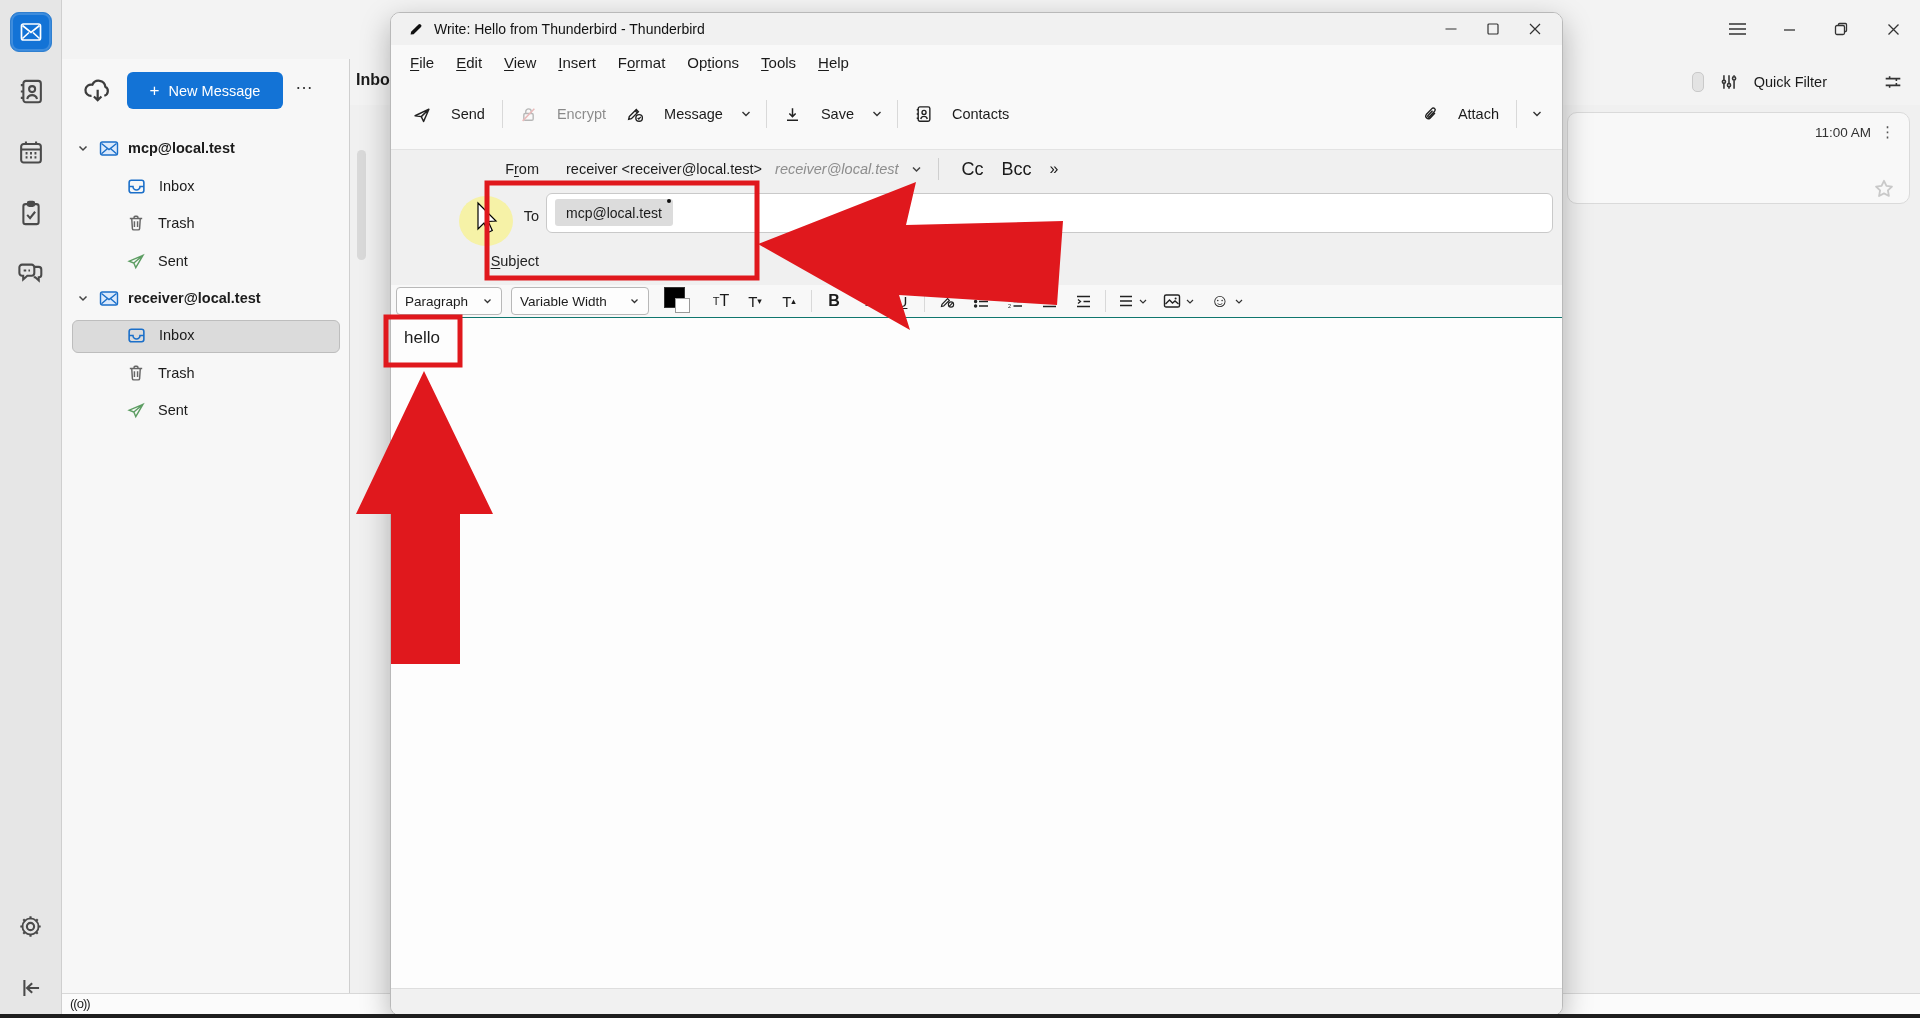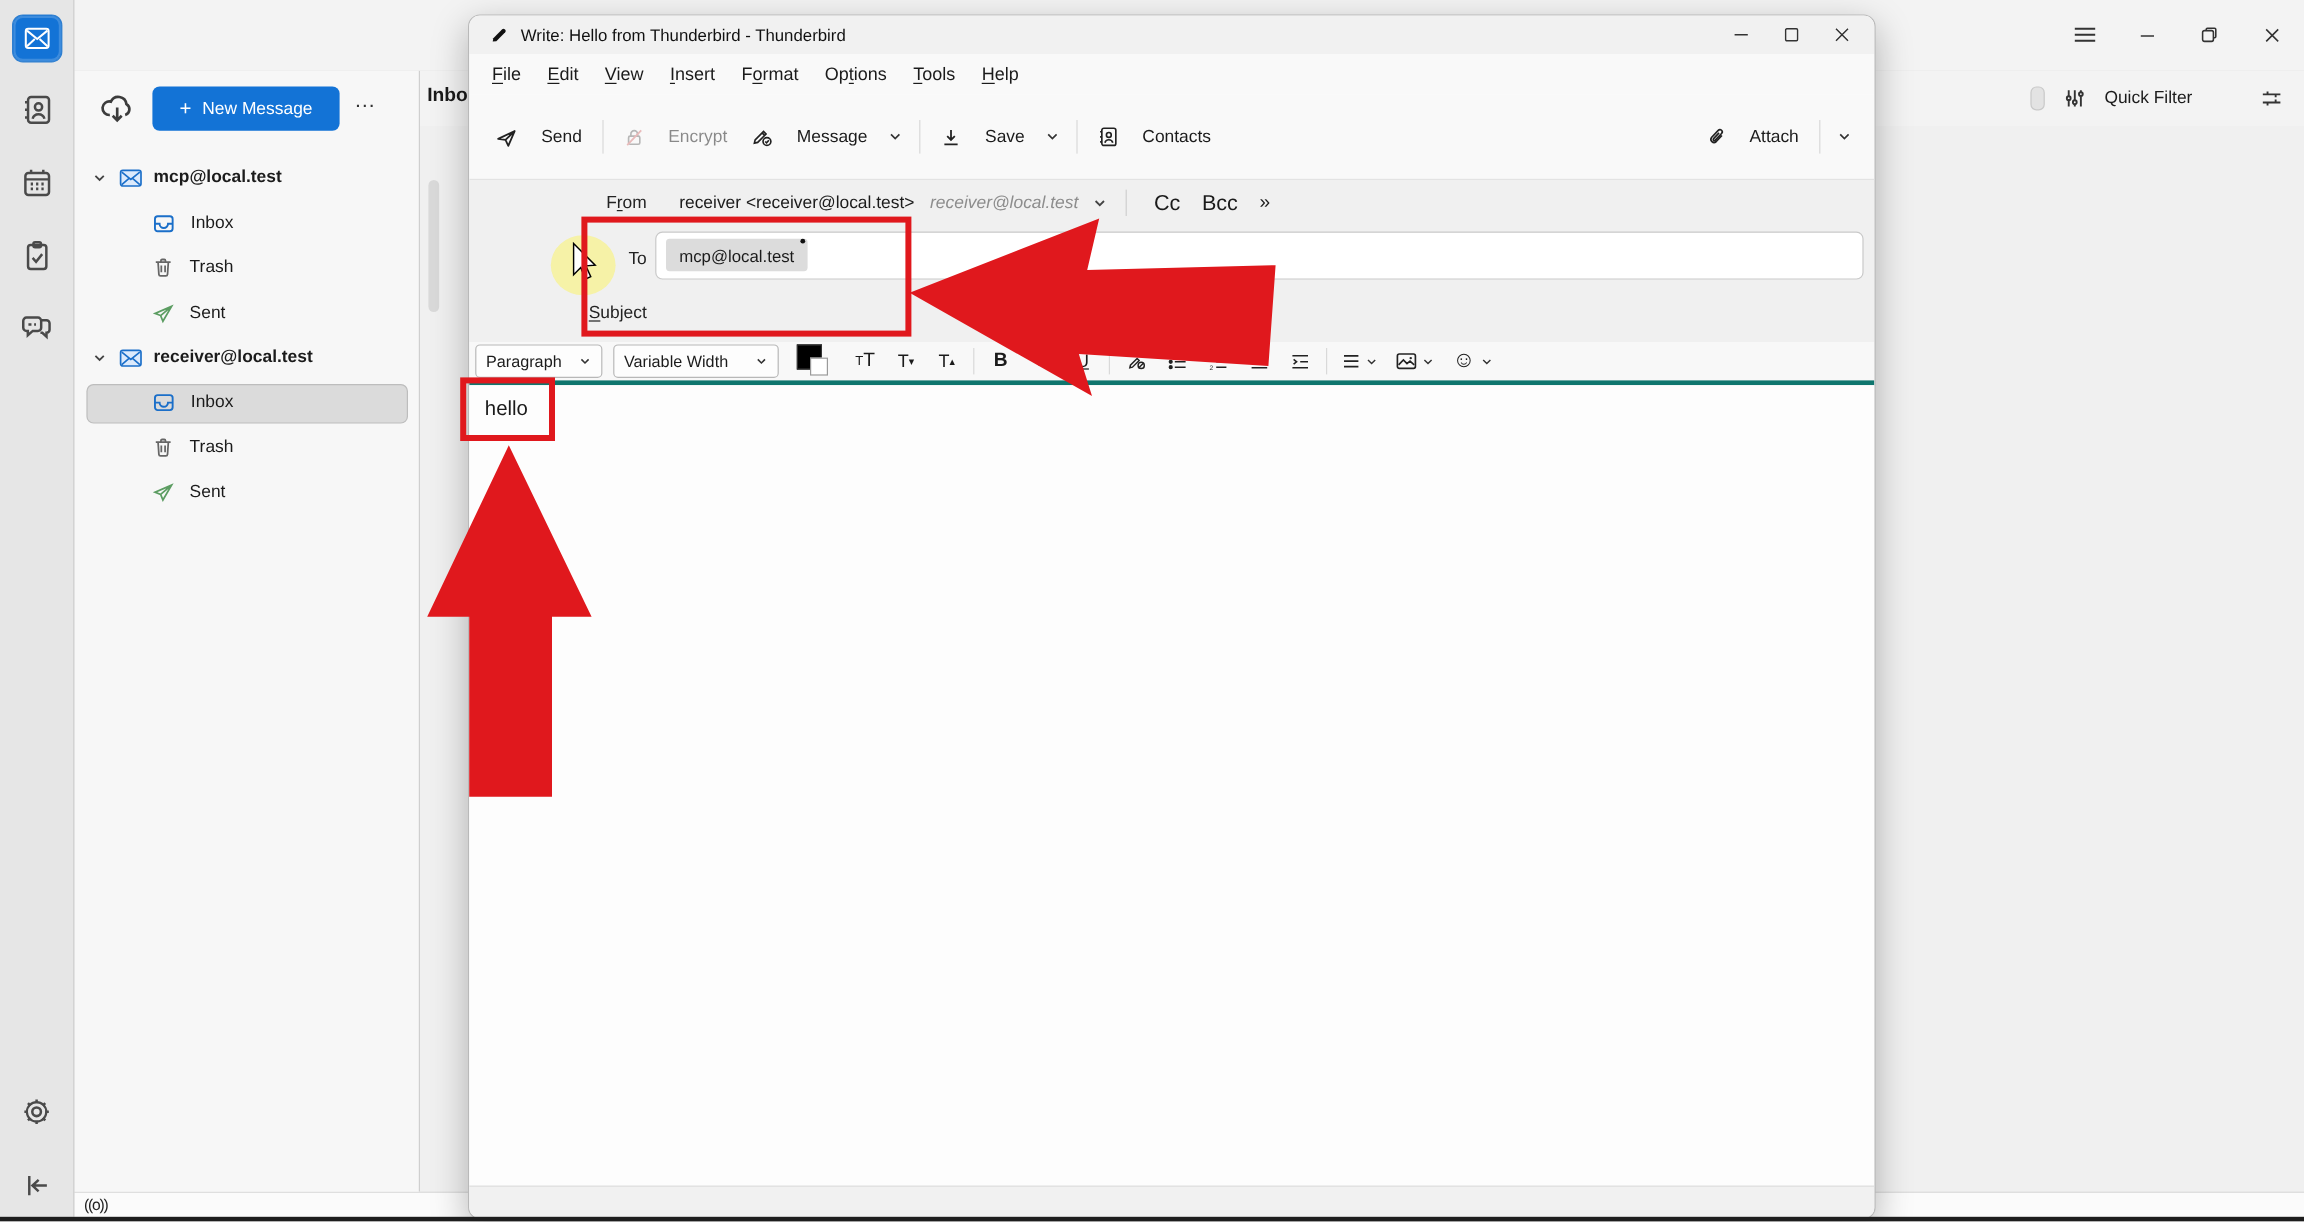--- a/index.html
+++ b/index.html
@@ -61,21 +61,21 @@
 
   .c-headers{height:135px;background:#f0f0f0;position:relative;flex:none}
   .hlabel{position:absolute;left:0;width:148px;text-align:right;font-size:14.5px;color:#222}
   .hdr-from{position:absolute;left:175px;top:6px;height:26px;display:flex;align-items:center}
   .from-acct{font-style:italic;color:#8d8d8d;margin-left:13px}
   .hbtn{padding:5px 9px;border-radius:4px;font-size:18px}
   .field{position:absolute;left:155px;width:1005px;background:#fff;border:1px solid #c9c9c9;border-radius:6px}
   .pill{height:27px;margin:5px 0 0 8px;display:inline-flex;align-items:center;padding:0 11px;background:#dcdcdc;border-radius:3px;font-size:14px}
   .caret-dot{position:absolute;left:120px;top:5px;width:4px;height:4px;border-radius:50%;background:#111}
 
-  .c-fmtbar{height:32px;background:#f8f8f8;border-bottom:4px solid #0f766e;display:flex;align-items:center;padding-left:5px;flex:none}
+  .c-fmtbar{height:32px;background:#f8f8f8;border-bottom:1px solid #0f766e;display:flex;align-items:center;padding-left:5px;flex:none}
   .select{height:26px;border:1px solid #b8b8b8;border-radius:4px;background:#fdfdfd;display:flex;align-items:center;
           justify-content:space-between;padding:0 8px;font-size:13.5px;margin-right:9px}
   .fbtn{min-width:30px;height:26px;display:flex;align-items:center;justify-content:center;font-size:15px;margin:0 2px}
   .fsep{width:1px;height:22px;background:#d9d9d9;margin:0 5px}
   .swatch{position:relative;width:32px;height:28px;margin:0 8px 0 6px}
   .swk{position:absolute;left:0;top:0;width:19px;height:19px;background:#000;border:1px solid #333}
   .sww{position:absolute;left:11px;top:11px;width:13px;height:13px;background:#fff;border:1px solid #9a9a9a}
 
   .c-body{flex:1;background:#fdfdfd;padding:10px 0 0 13px;font-size:17px}
   .c-status{height:26px;background:#f1f1f1;border-top:1px solid #dedede;flex:none}
@@ -298,20 +298,29 @@
     <span style="width:24px"></span>
     <span>
       <svg width="20" height="18" viewBox="0 0 17 16" fill="none" stroke="#333" stroke-width="1.4">
         <path d="M2 5h13M2 11h13M5.5 5V2.8M11.5 5v2.2M5.5 11v2.2M11.5 11V8.8"></path>
         </svg>
     </span>
   </div>
 </div>
 <div class="msg-area">
   <div class="msg-sliver"></div>
+  <div class="msg-card">
+    <span class="msg-time">11:00 AM</span>
+    <span class="msg-dots">⋮</span>
+    <span class="msg-star">
+      <svg width="22" height="21" viewBox="0 0 18 17" fill="none" stroke="#c9c9c9" stroke-width="1.5" stroke-linejoin="round">
+        <path d="M9 2.2l2 4.1 4.5.6-3.3 3.2.8 4.5L9 12.5l-4 2.1.8-4.5-3.3-3.2 4.5-.6z"></path>
+        </svg>
+    </span>
+  </div>
 </div>
 
 <div class="main-status">
   <span class="net">((o))</span>
 </div>
 <div class="taskbar"></div>
 
 <div class="compose">
   <div class="c-titlebar">
     <span style="margin-left:17px">

